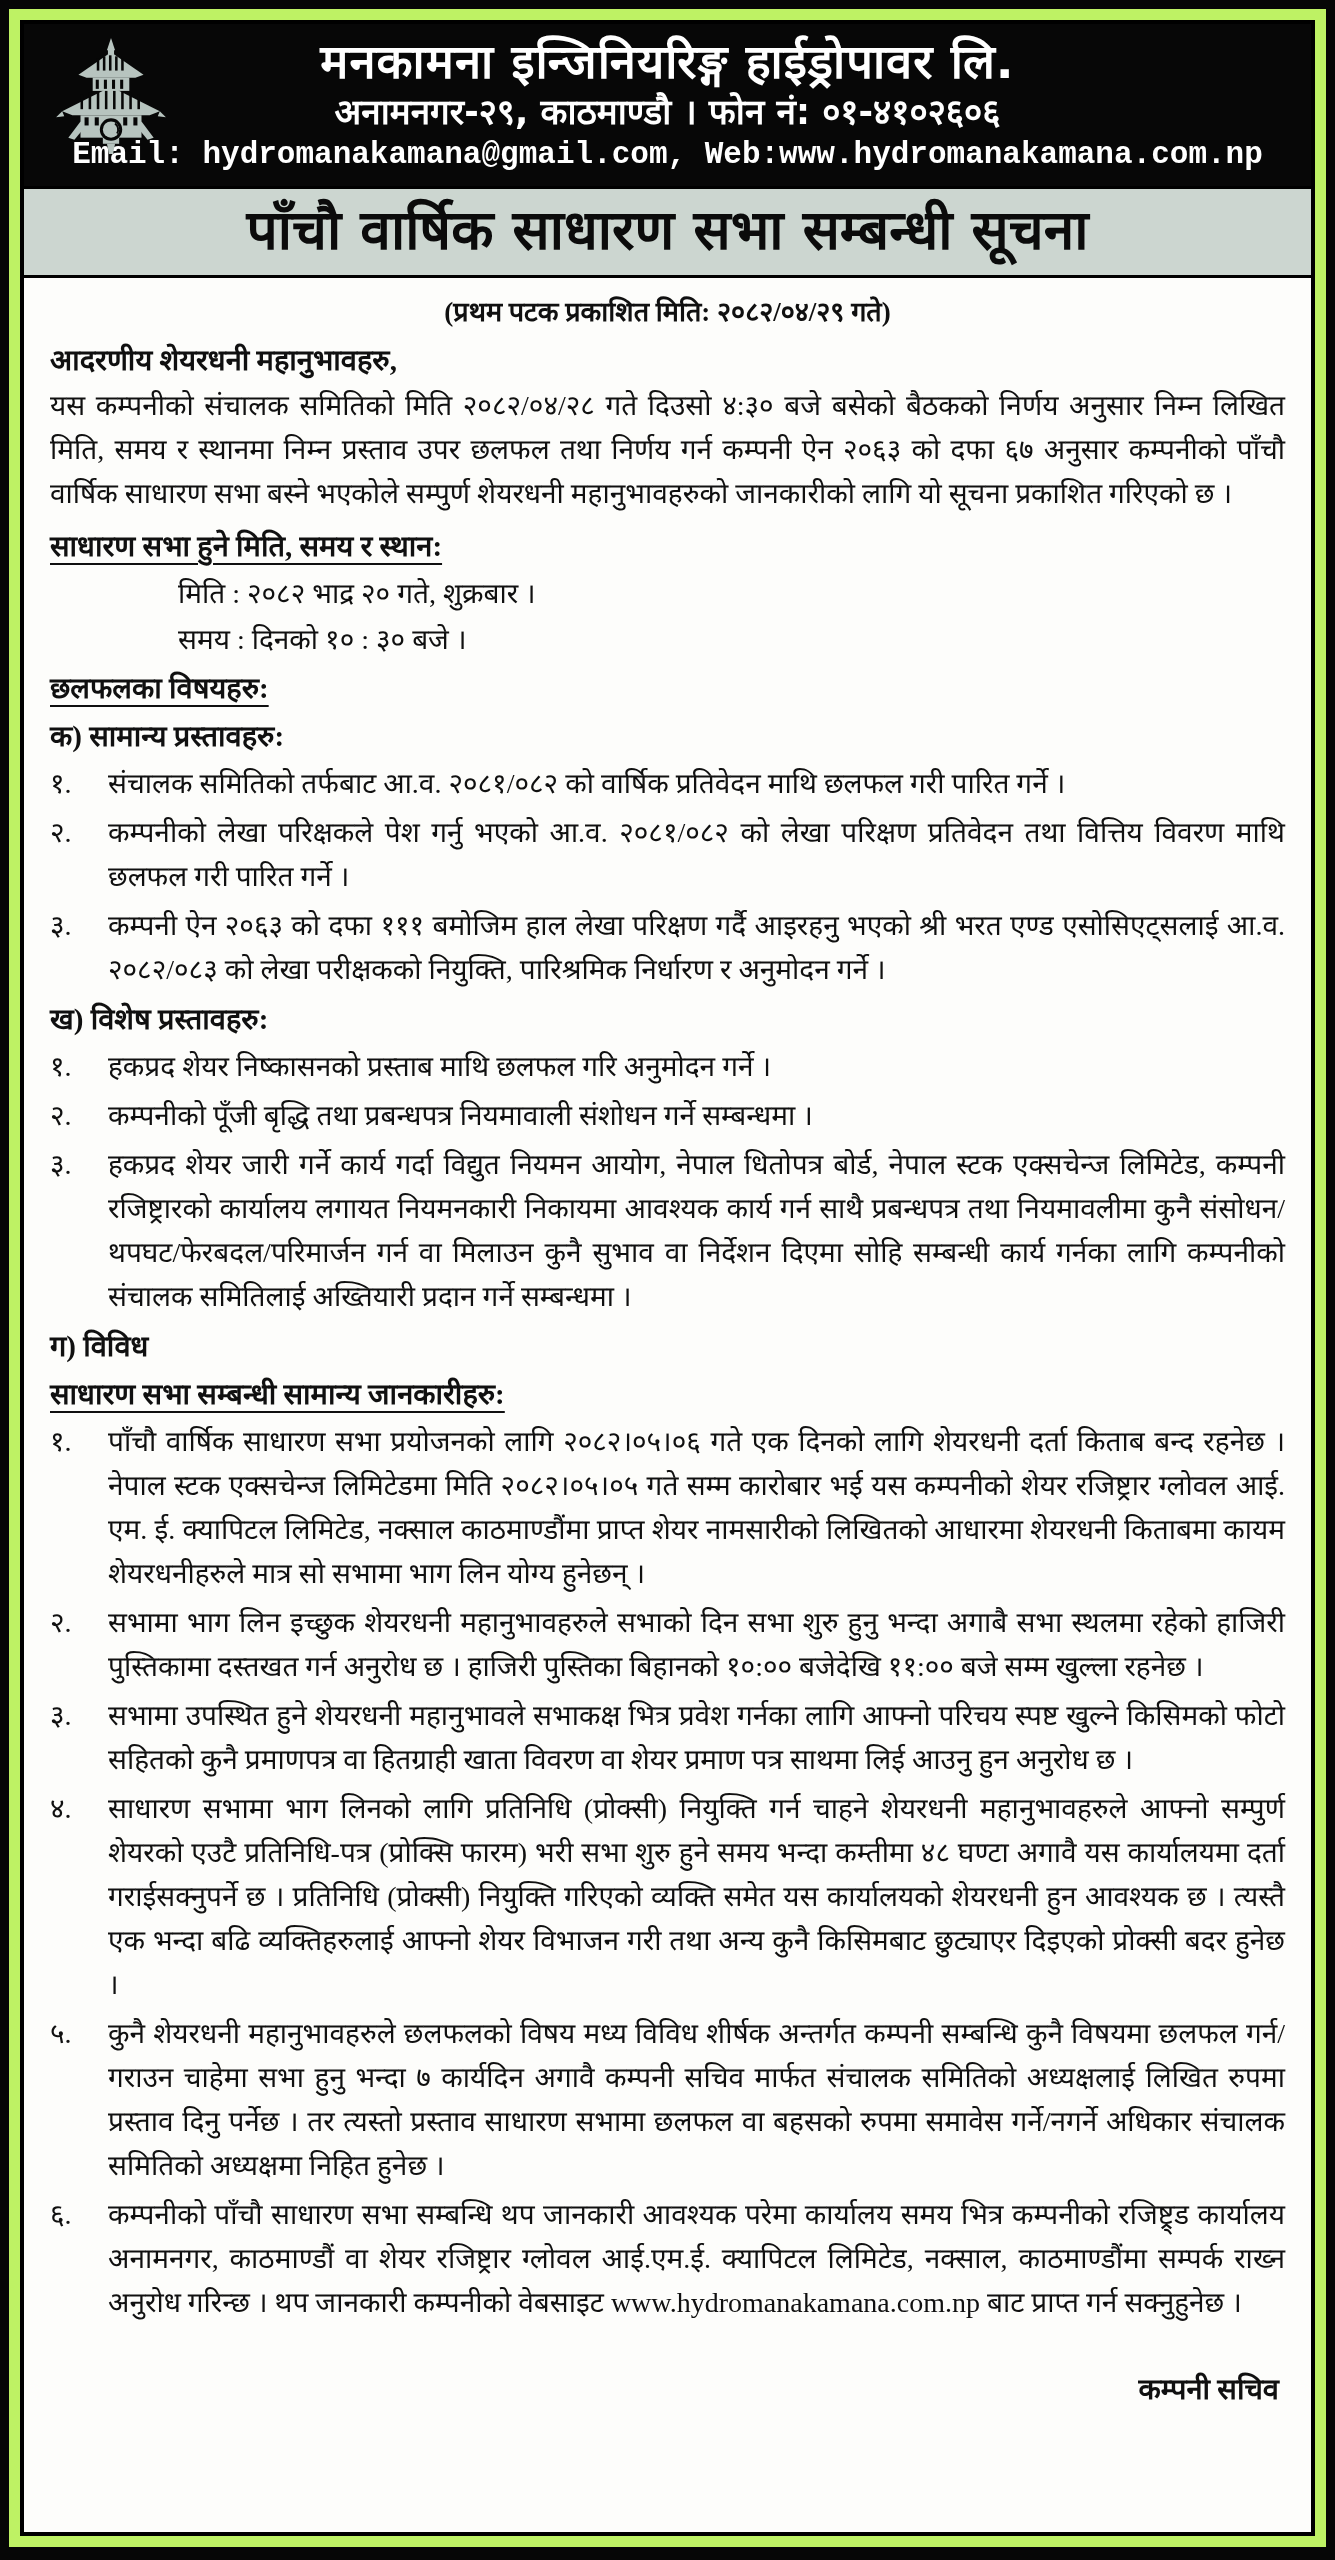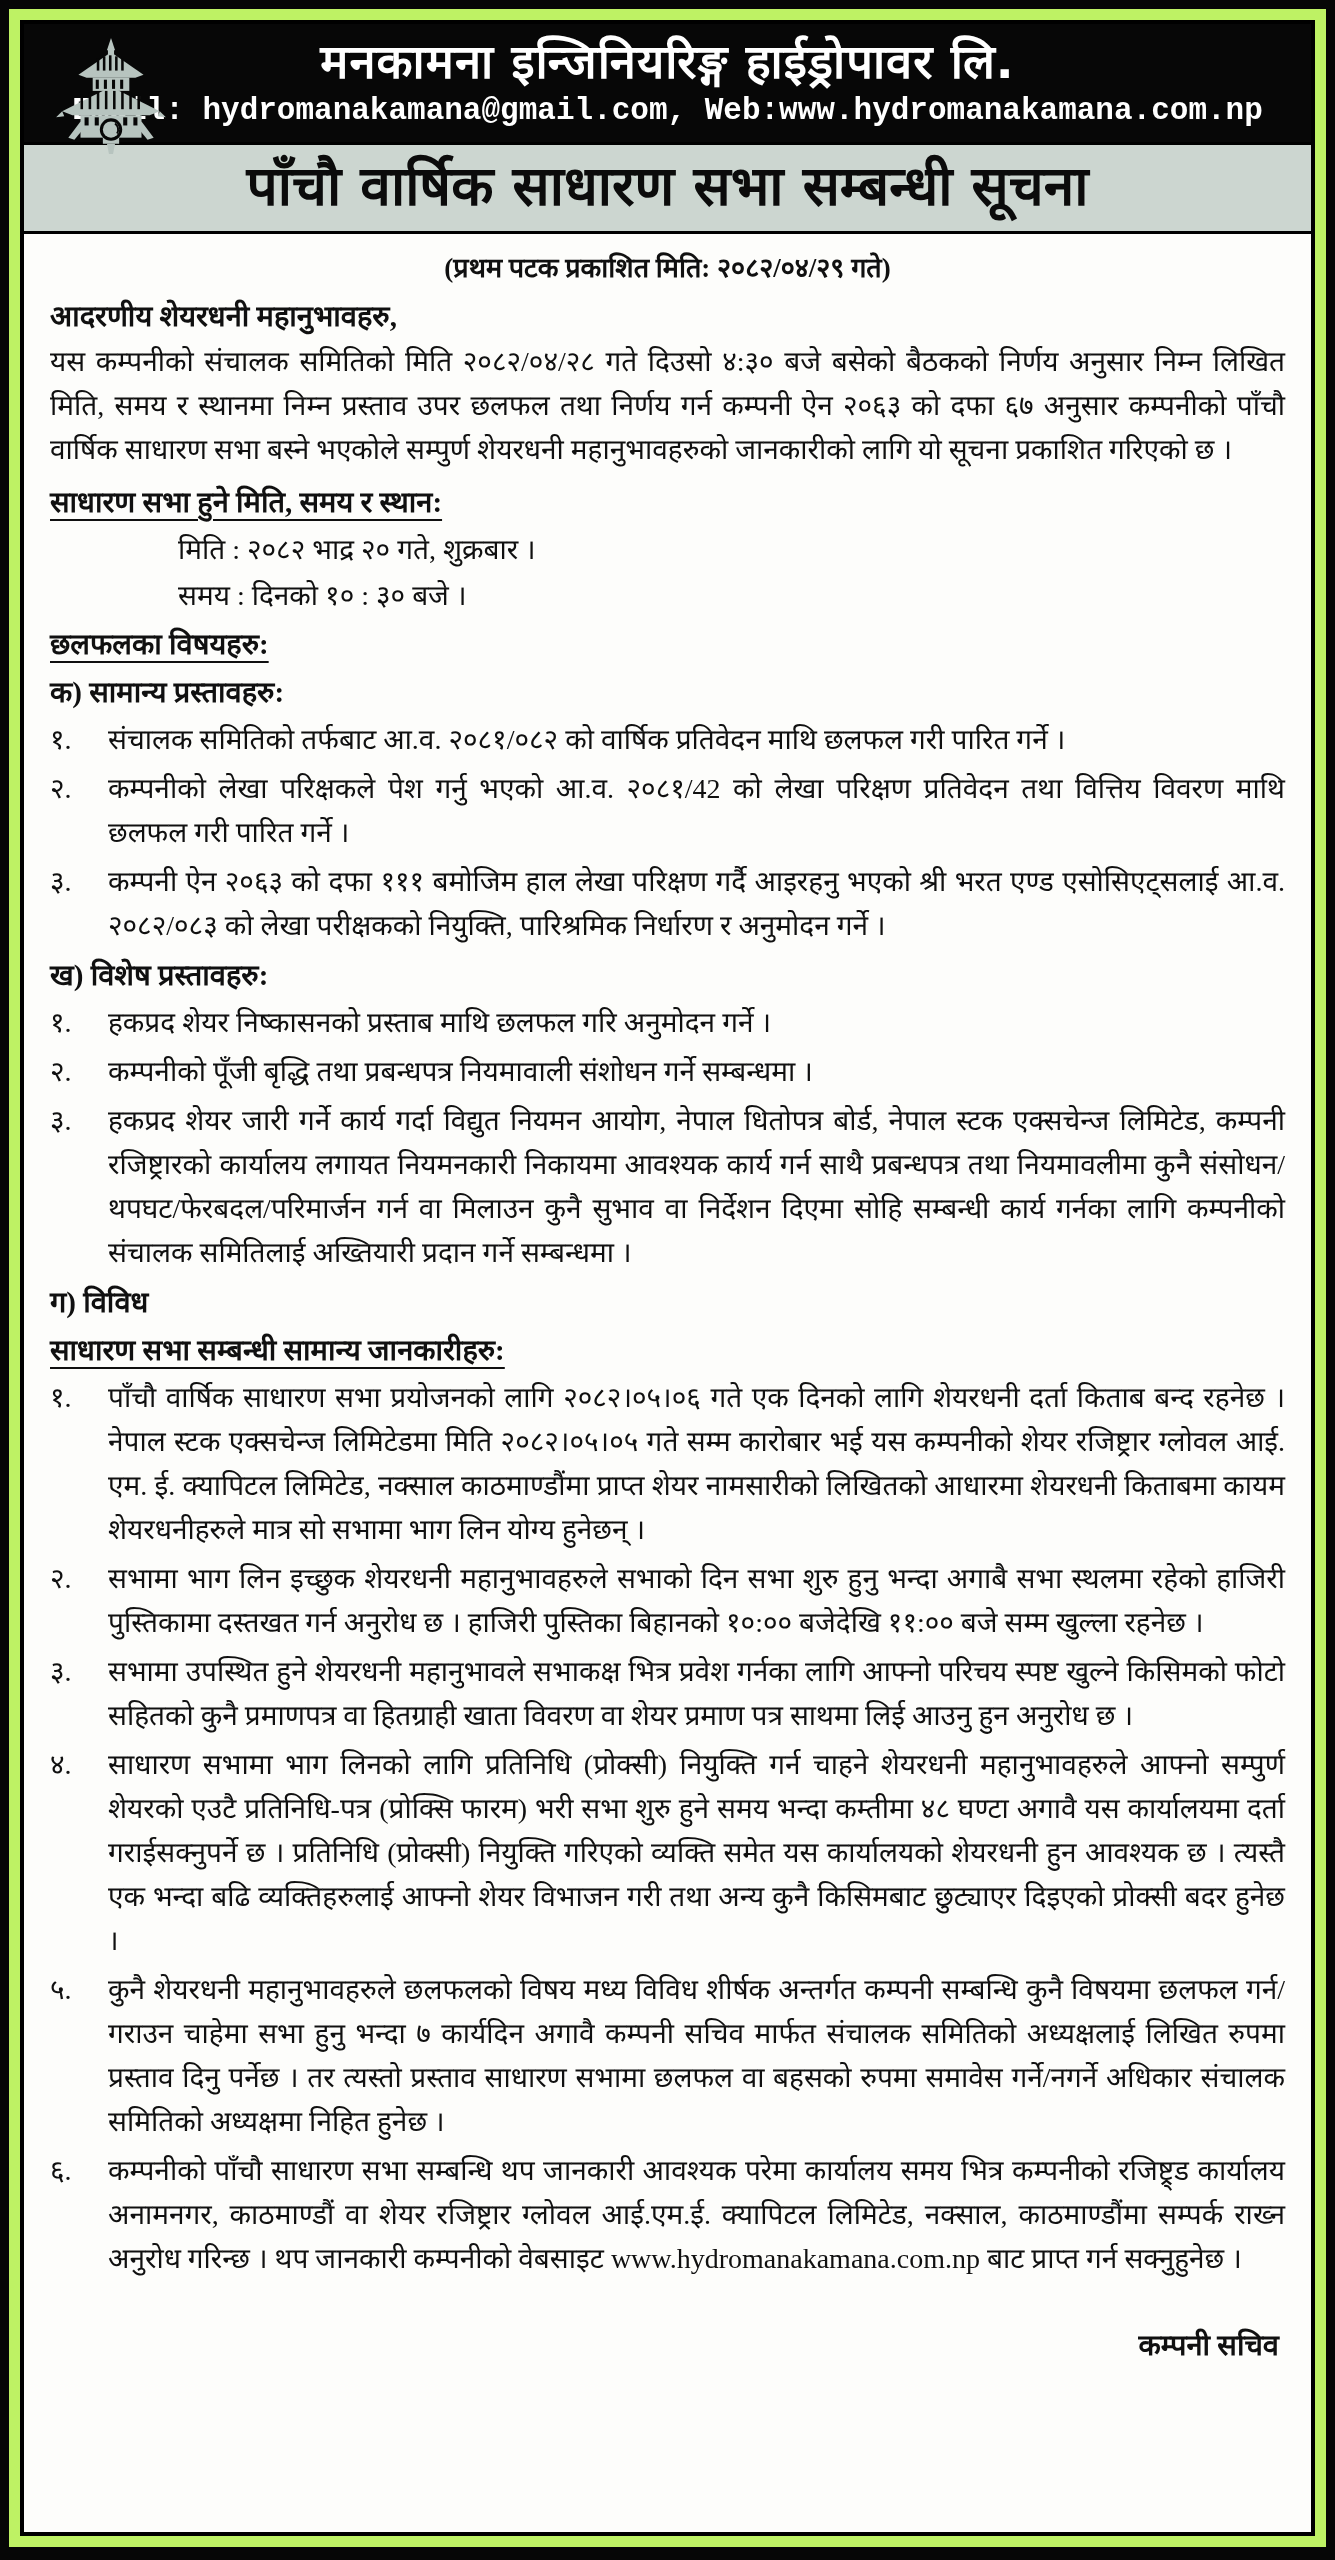--- a/index.html
+++ b/index.html
@@ -154,20 +154,21 @@
               <rect x="82" y="80" width="4" height="8"></rect>
 
           <circle cx="60" cy="92" r="11"></circle>
         </g>
 
         <circle cx="60" cy="92" r="8" fill="#b7c4bf"></circle>
         <path d="M64 86 a8 8 0 0 1 2 10" stroke="#070707" stroke-width="2" fill="none"></path>
       </svg>
     </div>
     <div class="mast-line1">मनकामना इन्जिनियरिङ्ग हाईड्रोपावर लि.</div>
+    <div class="mast-line2">अनामनगर-२९, काठमाण्डौ । फोन नं: ०१-४१०२६०६</div>
     <div class="mast-line3">Email: hydromanakamana@gmail.com, Web:www.hydromanakamana.com.np</div>
   </div>
 
   <div class="title-banner">
     <h1>पाँचौ वार्षिक साधारण सभा सम्बन्धी सूचना</h1>
   </div>
 
   <div class="doc-body">
 
     <div class="published">(प्रथम पटक प्रकाशित मिति: २०८२/०४/२९ गते)</div>
@@ -187,21 +188,21 @@
     </div>
 
     <div class="sec-head">क) सामान्य प्रस्तावहरु:</div>
     <div class="olist">
       <div class="item">
         <span class="num">१.</span>
         <span class="txt">संचालक समितिको तर्फबाट आ.व. २०८१/०८२ को वार्षिक प्रतिवेदन माथि छलफल गरी पारित गर्ने ।</span>
       </div>
       <div class="item">
         <span class="num">२.</span>
-        <span class="txt">कम्पनीको लेखा परिक्षकले पेश गर्नु भएको आ.व. २०८१/42 को लेखा परिक्षण प्रतिवेदन तथा वित्तिय विवरण माथि छलफल गरी पारित गर्ने ।</span>
+        <span class="txt">कम्पनीको लेखा परिक्षकले पेश गर्नु भएको आ.व. २०८१/०८२ को लेखा परिक्षण प्रतिवेदन तथा वित्तिय विवरण माथि छलफल गरी पारित गर्ने ।</span>
       </div>
       <div class="item">
         <span class="num">३.</span>
         <span class="txt">कम्पनी ऐन २०६३ को दफा १११ बमोजिम हाल लेखा परिक्षण गर्दै आइरहनु भएको श्री भरत एण्ड एसोसिएट्सलाई आ.व. २०८२/०८३ को लेखा परीक्षकको नियुक्ति, पारिश्रमिक निर्धारण र अनुमोदन गर्ने ।</span>
       </div>
     </div>
 
     <div class="sec-head">ख) विशेष प्रस्तावहरु:</div>
     <div class="olist">
       <div class="item">

